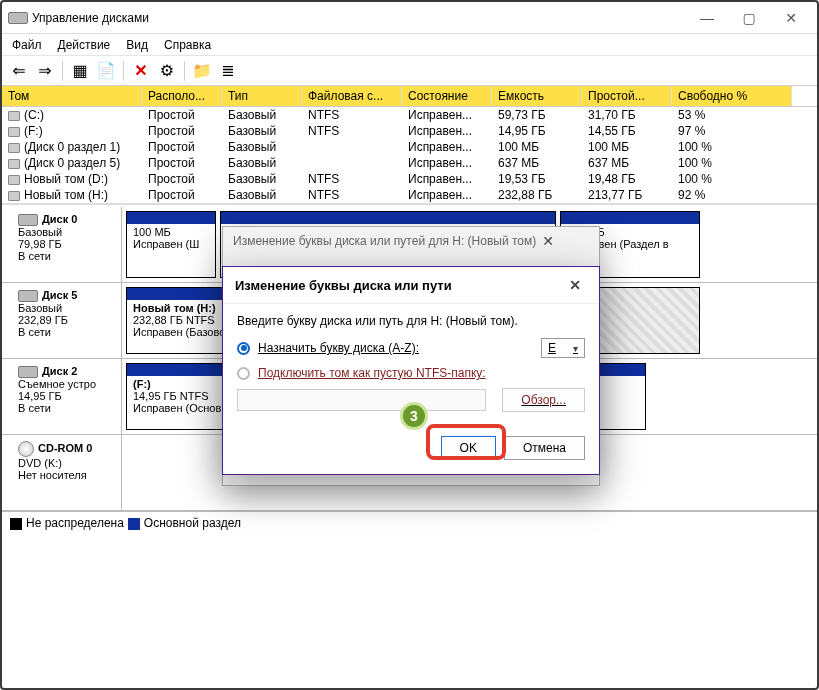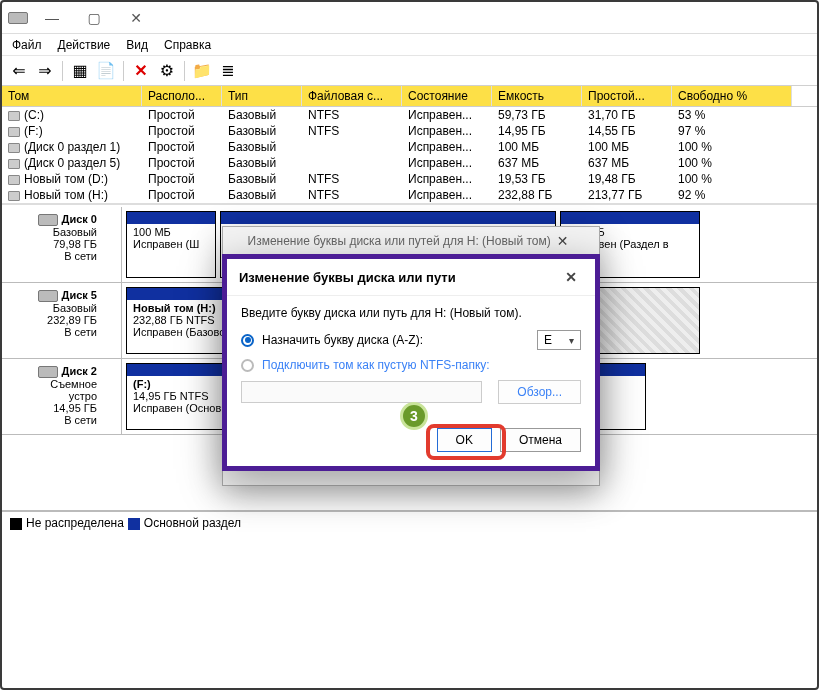--- a/index.html
+++ b/index.html
@@ -14,54 +14,55 @@
   .tsep { width: 1px; height: 20px; background: #ccc; margin: 0 2px; }
   .grid-header, .grid-row { display: flex; font-size: 12px; }
   .grid-header { border-bottom: 1px solid #ccc; }
   .grid-header .cell { border-right: 1px solid #ddd; padding: 3px 6px; background: #fde047; }
   .grid-row .cell { padding: 1px 6px; white-space: nowrap; overflow: hidden; text-overflow: ellipsis; }
   .c0 { width: 140px; } .c1 { width: 80px; } .c2 { width: 80px; } .c3 { width: 100px; }
   .c4 { width: 90px; } .c5 { width: 90px; } .c6 { width: 90px; } .c7 { width: 120px; }
   .diskicon { display: inline-block; width: 12px; height: 10px; background: #ccc; border: 1px solid #888; border-radius: 1px; margin-right: 4px; vertical-align: middle; }
   .split { border-top: 2px solid #ddd; height: 4px; }
   .diskrow { display: flex; border-bottom: 1px solid #bbb; min-height: 76px; }
-  .diskinfo { width: 120px; padding: 6px 24px; font-size: 11px; border-right: 1px solid #bbb; text-align: right; }
+  .diskinfo { width: 120px; padding: 6px 16px; font-size: 11px; border-right: 1px solid #bbb; }
   .diskinfo .di-title { font-weight: 600; }
   .diskvols { flex: 1; padding: 4px; display: flex; gap: 4px; position: relative; }
   .vol { border: 1px solid #000; position: relative; font-size: 11px; padding: 14px 6px 6px 6px; min-width: 60px; }
   .vol.primary::before { content:""; position:absolute; left:0; right:0; top:0; height:12px; background:#1030a0; }
   .vol.unalloc { background: repeating-linear-gradient(45deg,#eee,#eee 4px,#ddd 4px,#ddd 8px); }
   .legend { border-top: 1px solid #bbb; padding: 4px 8px; font-size: 12px; display: flex; gap: 4px; }
   .lg-swatch { display:inline-block; width:12px; height:12px; vertical-align:middle; margin-right:4px; }
   .dlg-outer { position: absolute; left: 220px; top: 224px; width: 378px; background: #f3f3f3; border: 1px solid #aaa; box-shadow: 0 8px 30px rgba(0,0,0,.25); }
-  .dlg-title { display:flex; align-items:center; justify-content:center; padding:6px 10px; font-size:12px; color:#666; }
-  .dlg-inner { position:absolute; left:220px; top:252px; width:378px; background:#fff; border:5px solid #4c1d95; box-shadow:0 12px 40px rgba(0,0,0,.35); }
+  .dlg-title { display:flex; align-items:center; justify-content:flex-start; padding:6px 10px; font-size:12px; color:#666; }
+  .dlg-inner { position:absolute; left:220px; top:264px; width:378px; background:#fff; border:1px solid #4c1d95; box-shadow:0 12px 40px rgba(0,0,0,.35); }
   .dlg-inner .hdr { display:flex; align-items:center; justify-content:space-between; padding:10px 12px; font-size:13px; font-weight:600; border-bottom:1px solid #eee; }
   .dlg-body { padding: 10px 14px 16px 14px; font-size:12px; }
-  .dlg-body .row { display:flex; align-items:center; gap:8px; margin:8px 0; }
+  .dlg-body .row { display:flex; align-items:center; gap:8px; margin:8px 0;text-decoration:underline; }
   .radio { width:13px; height:13px; border-radius:50%; border:2px solid #0a64c8; display:inline-flex; align-items:center; justify-content:center; }
   .radio.on::after { content:""; width:6px; height:6px; border-radius:50%; background:#0a64c8; }
   .sel { margin-left:auto; border:1px solid #999; padding:2px 6px; min-width:44px; display:flex; align-items:center; justify-content:space-between; font-size:12px; }
   .chev { font-size:10px; color:#444; }
-  .lbl-muted { color:#3b82f6; }
+  .lbl-muted { color:#7f1d1d; }
   .textbox { border:1px solid #ccc; background:#fafafa; height:22px; flex:1; margin-right:8px; }
   .btn { border:1px solid #999; background:#fdfdfd; padding:4px 18px; font-size:12px; }
   .btnrow { display:flex; justify-content:flex-end; gap:8px; padding: 0 14px 14px 14px; }
   .btnrow-outer { display:flex; justify-content:center; gap:8px; padding:8px 14px 12px; }
   .step-badge { position:absolute; left:398px; top:400px; width:28px; height:28px; border-radius:50%; background:#6a9a2a; border:3px solid #c9e49a; color:#fff; font-weight:700; display:flex; align-items:center; justify-content:center; font-size:14px; z-index:50; }
   .highlight { position:absolute; left:424px; top:422px; width:80px; height:36px; border:4px solid #e23b2e; border-radius:8px; z-index:49; pointer-events:none; }
   .diskicon2 { width:20px; height:12px; background:#bbb; border:1px solid #777; display:inline-block; margin-right:4px; border-radius:2px; vertical-align:middle; }
   .dvd { width:16px; height:16px; border-radius:50%; border:1px solid #888; background:radial-gradient(#fff,#ccc); display:inline-block; margin-right:4px; vertical-align:middle; }
   .close-x { font-size:14px; color:#444; padding:0 6px; }
 </style>
 </head>
 <body>
 
 <div class="titlebar">
   <span class="diskicon2"></span>
+  <span class="title">Управление дисками</span>
   <div class="winbtns">
     <div>—</div>
     <div>▢</div>
     <div>✕</div>
   </div>
 </div>
 
 <div class="menubar">
   <span>Файл</span>
   <span>Действие</span>
@@ -174,20 +175,21 @@
         <div class="vol unalloc" style="width: 440px;"></div>
       </div>
     </div>
     <div class="diskrow">
       <div class="diskinfo"><span class="diskicon2"></span><span class="di-title">Диск 2</span><br>Съемное устро<br>14,95 ГБ<br>В сети</div>
       <div class="diskvols">
         <div class="vol primary" style="width: 520px;"><b>(F:)</b><br>14,95 ГБ NTFS<br>Исправен (Основной раздел)</div>
       </div>
     </div>
     <div class="diskrow">
+      <div class="diskinfo"><span class="dvd"></span><span class="di-title">CD-ROM 0</span><br>DVD (K:)<br>Нет носителя</div>
       <div class="diskvols"></div>
     </div>
   </div>
 
 <div class="legend">
   <span><span class="lg-swatch" style="background:#000"></span><span>Не распределена</span></span>
   <span><span class="lg-swatch" style="background:#1030a0"></span><span>Основной раздел</span></span>
 </div>
 
 <div class="dlg-outer" style="height:260px;">

